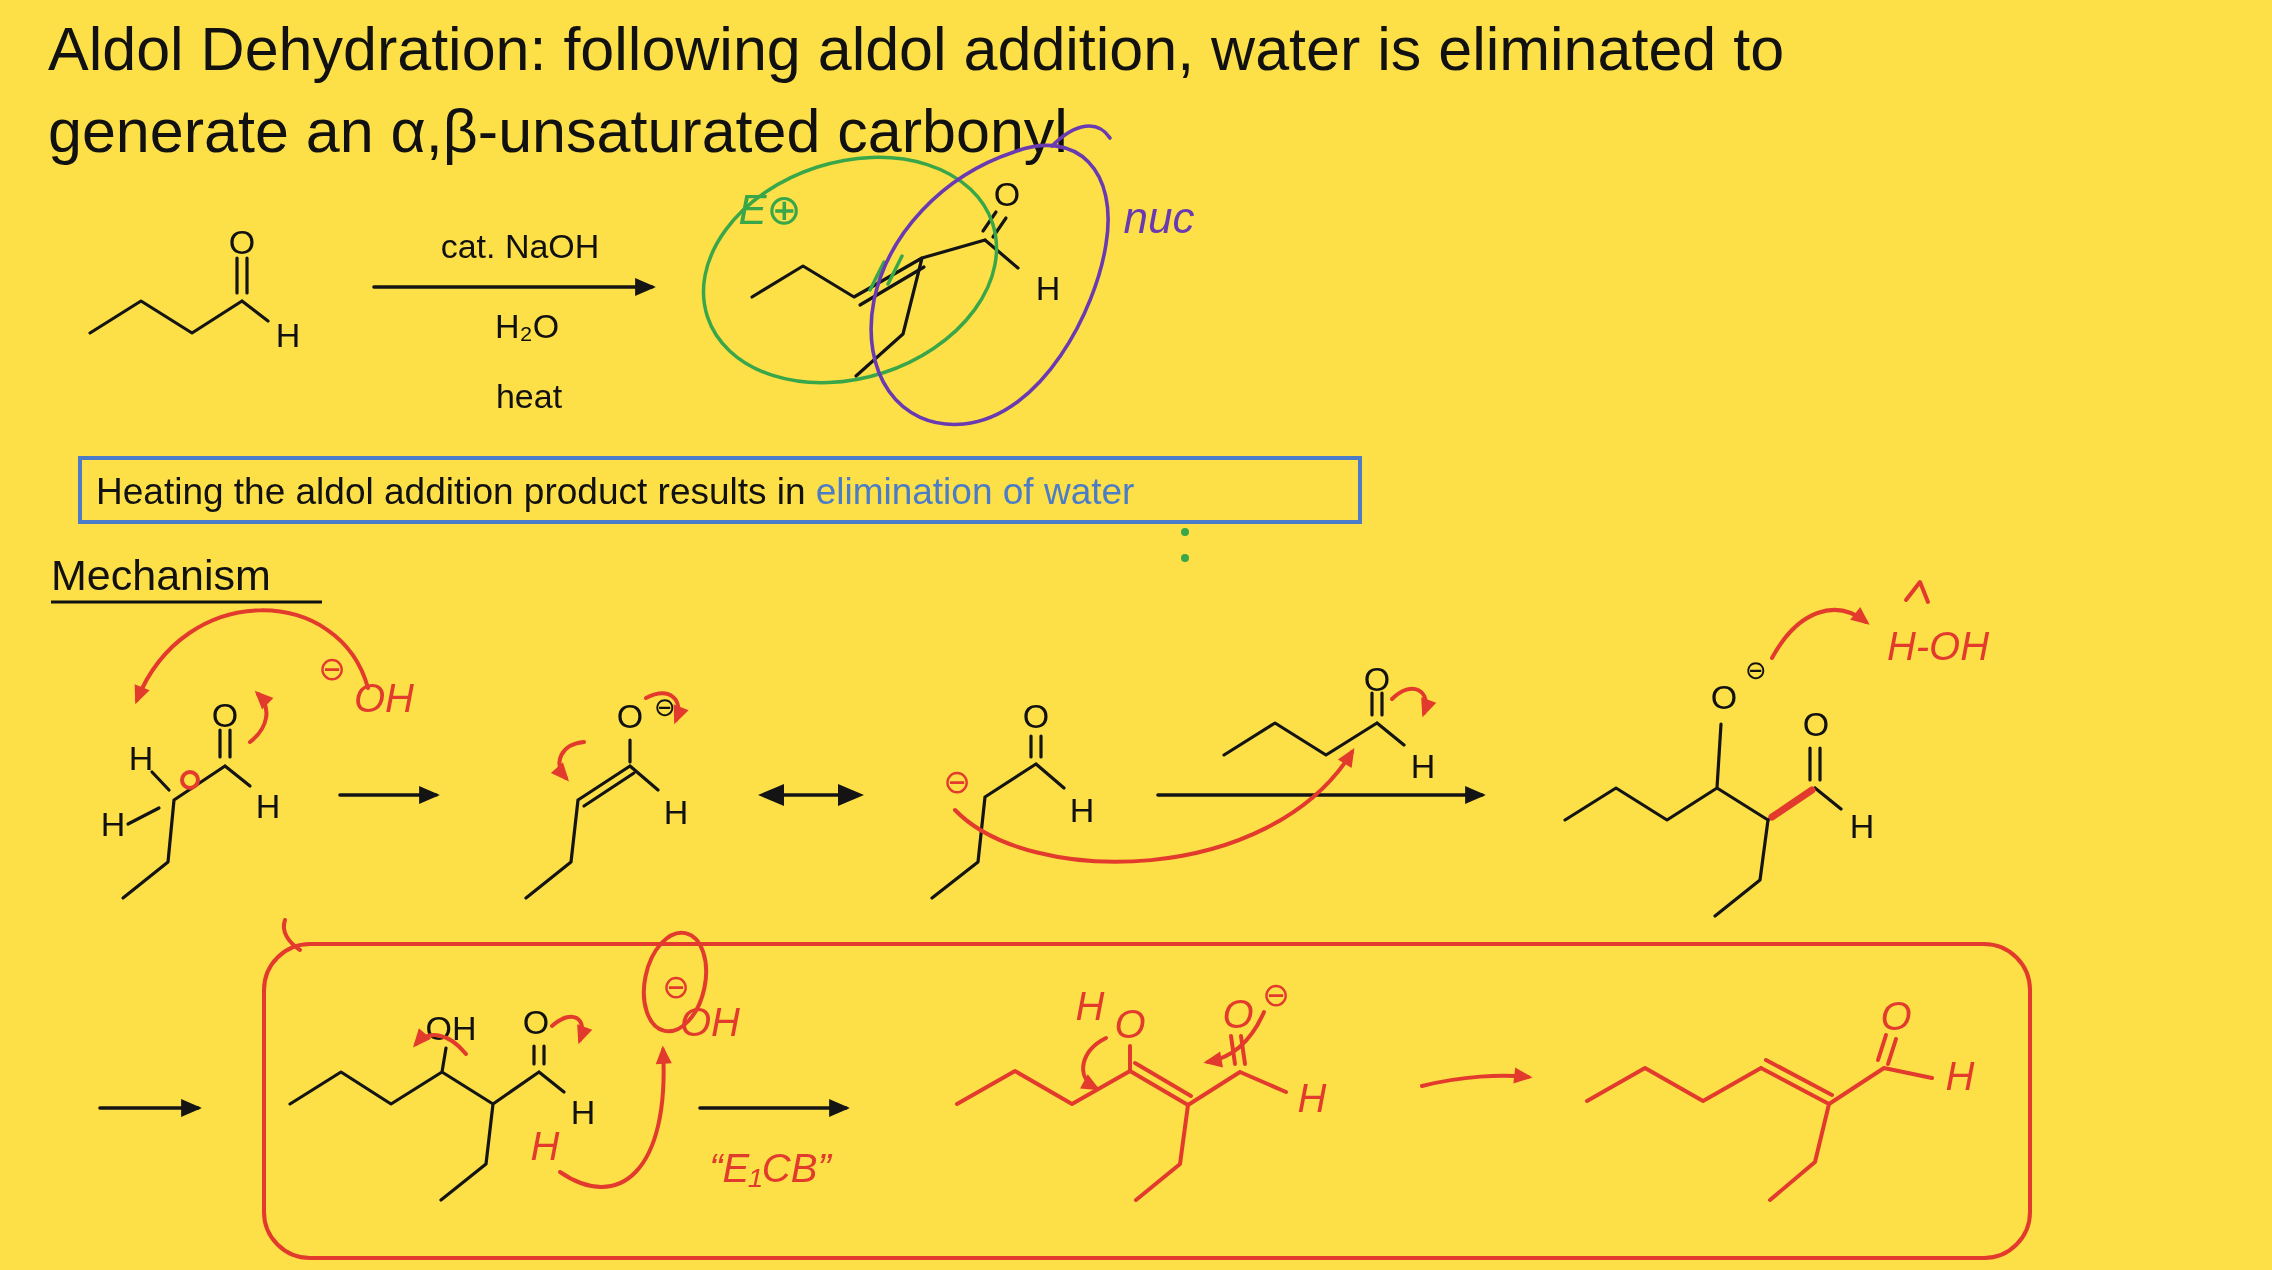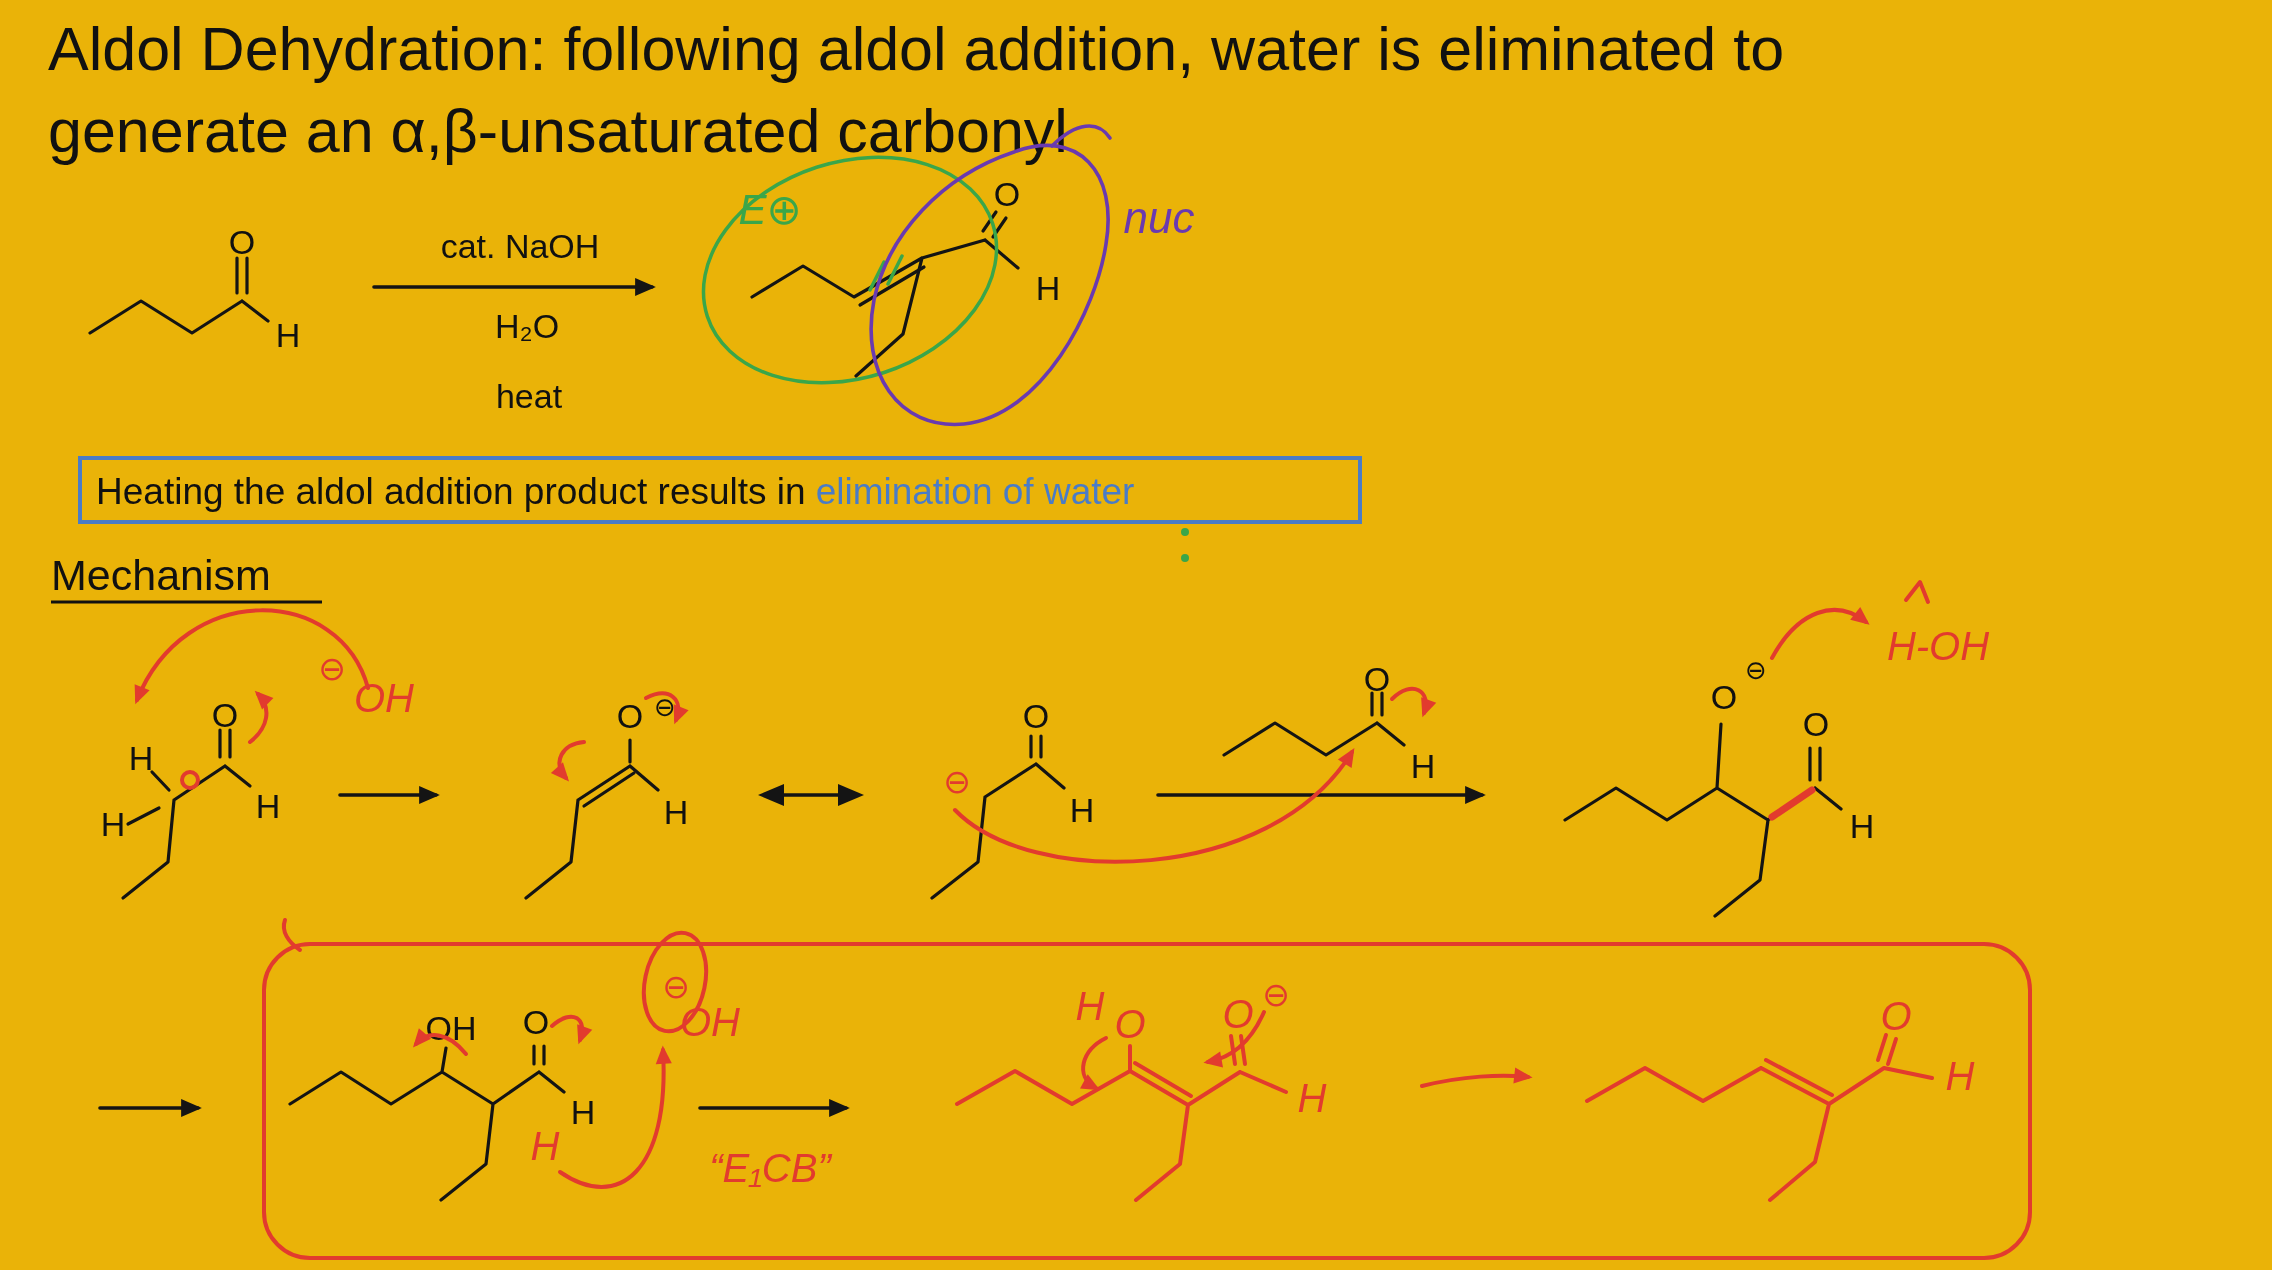--- a/index.html
+++ b/index.html
@@ -1,16 +1,16 @@
 <!DOCTYPE html>
 <html><head>
 <meta charset="utf-8">
 <style>
   html,body{margin:0;padding:0;background:#ffffff;}
-  .page{position:relative;width:2272px;height:1270px;background:#eab308;overflow:hidden;
+  .page{position:relative;width:2272px;height:1270px;background:#fde047;overflow:hidden;
         font-family:"Liberation Sans","DejaVu Sans",sans-serif;}
   svg{position:absolute;left:0;top:0;}
   text{font-family:"Liberation Sans","DejaVu Sans",sans-serif;}
   .t-title{font-size:61px;fill:#111111;}
   .atom{font-size:34px;fill:#111111;text-anchor:middle;}
   .mino{font-size:26px;fill:#111111;text-anchor:middle;}
   .cond{font-size:34px;fill:#111111;text-anchor:middle;}
   .mech{font-size:43px;fill:#111111;}
   .callout-text{font-size:37px;fill:#111111;}
   .hl{fill:#4a7cc7;}

